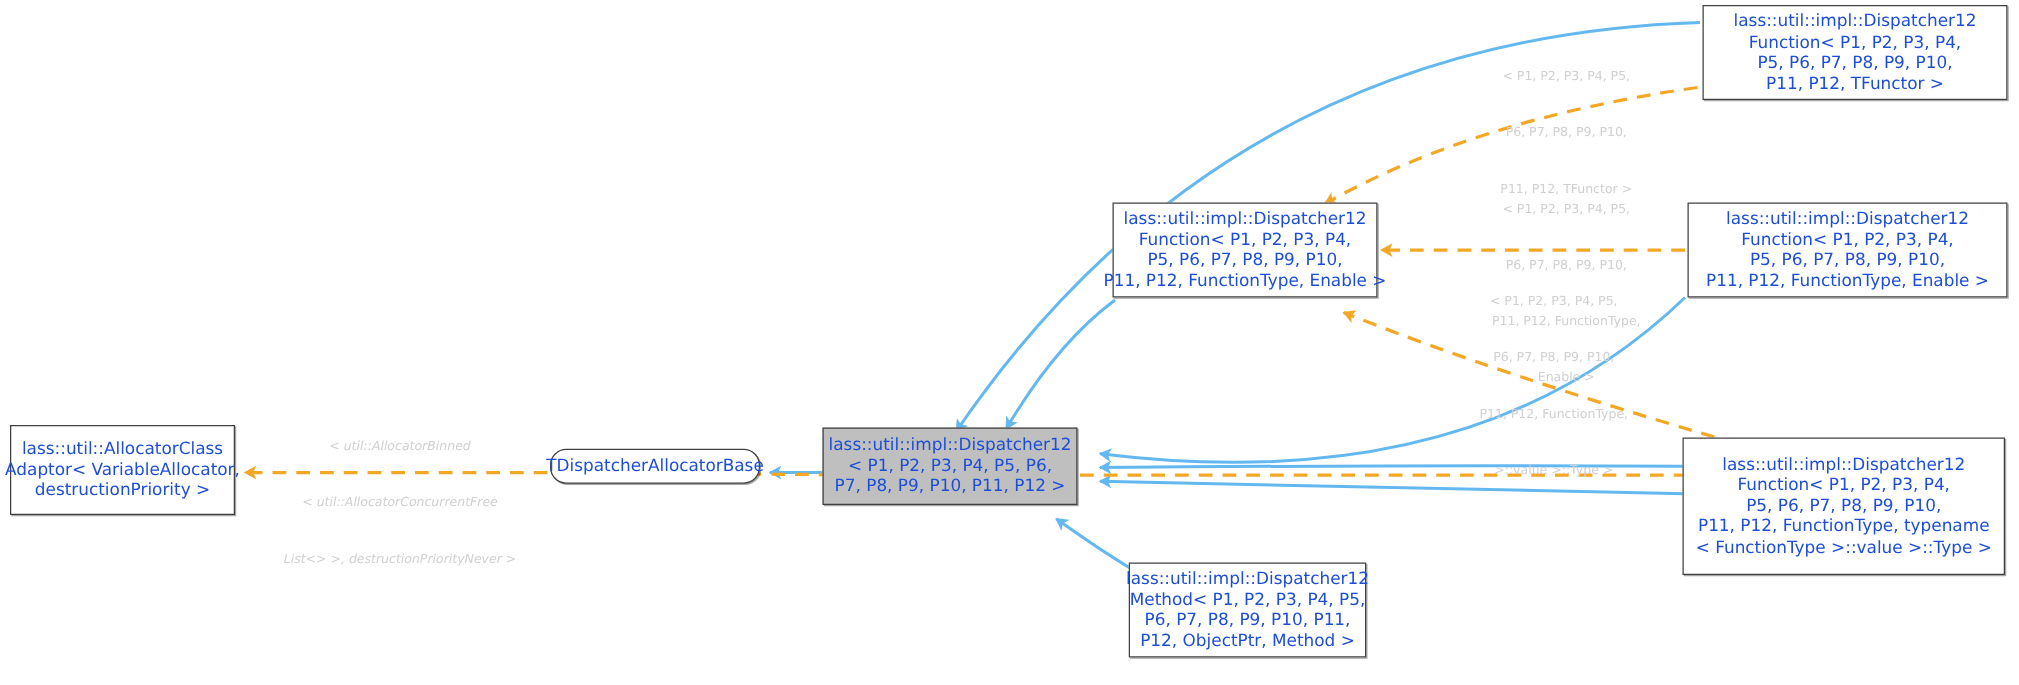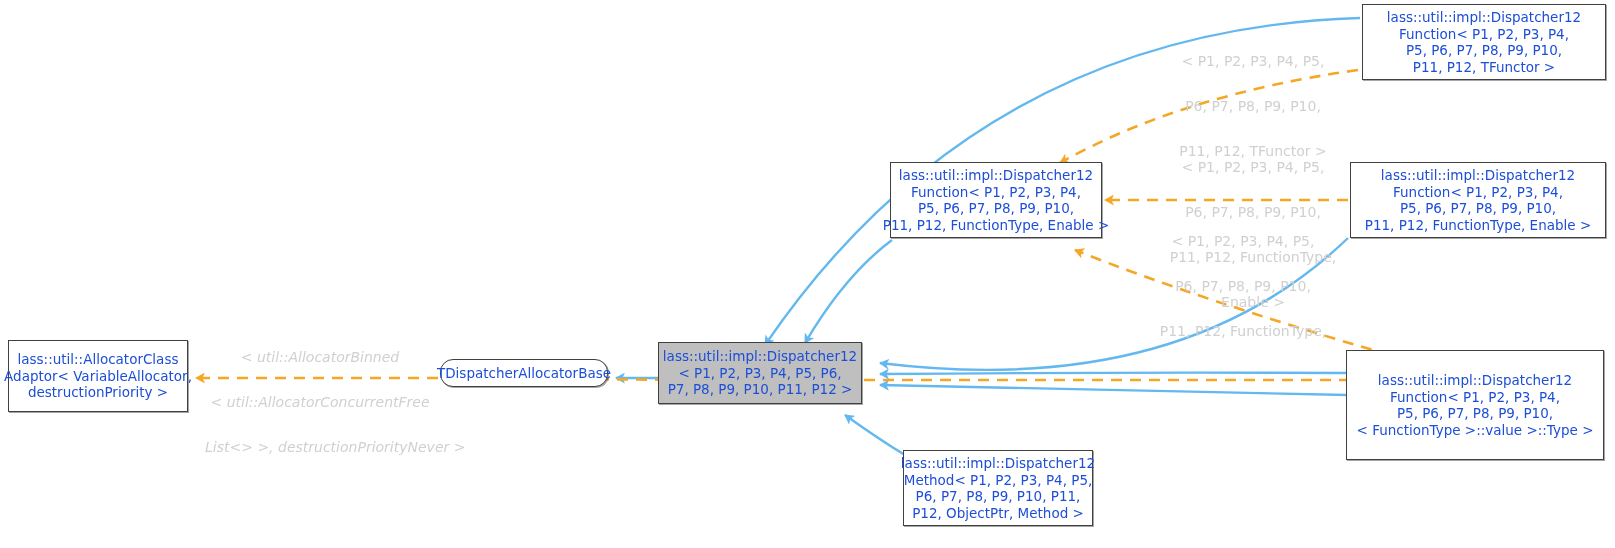--- a/index.html
+++ b/index.html
@@ -42,21 +42,21 @@
   .node.current {
     background: #bfbfbf;
     border: 1px solid #404040;
   }
   .node .line {
     display: block;
   }
   .edge-label {
     position: absolute;
     color: #d0d0d0;
-    font-size: 14px;
+    font-size: 10px;
     line-height: 15px;
     text-align: center;
     white-space: pre;
     font-family: "DejaVu Sans", "Liberation Sans", sans-serif;
   }
   .edge-label .line { display: block; }
 </style>
 </head>
 <body>
 
@@ -134,20 +134,21 @@
     <span class="line">lass::util::impl::Dispatcher12</span>
     <span class="line">Function&lt; P1, P2, P3, P4,</span>
     <span class="line">P5, P6, P7, P8, P9, P10,</span>
     <span class="line">P11, P12, FunctionType, Enable &gt;</span>
   </div>
 
   <div class="node" style="left:1346px; top:350px; width:258px; height:110px;">
     <span class="line">lass::util::impl::Dispatcher12</span>
     <span class="line">Function&lt; P1, P2, P3, P4,</span>
     <span class="line">P5, P6, P7, P8, P9, P10,</span>
+    <span class="line">P11, P12, FunctionType, typename</span>
     <span class="line">&lt; FunctionType &gt;::value &gt;::Type &gt;</span>
   </div>
 
   <div class="node" style="left:903px; top:450px; width:190px; height:76px;">
     <span class="line">lass::util::impl::Dispatcher12</span>
     <span class="line">Method&lt; P1, P2, P3, P4, P5,</span>
     <span class="line">P6, P7, P8, P9, P10, P11,</span>
     <span class="line">P12, ObjectPtr, Method &gt;</span>
   </div>
 
@@ -167,15 +168,16 @@
     <span class="line">&lt; P1, P2, P3, P4, P5,</span>
     <span class="line">P6, P7, P8, P9, P10,</span>
     <span class="line">P11, P12, FunctionType,</span>
     <span class="line">Enable &gt;</span>
   </div>
 
   <div class="edge-label" style="left:1118px; top:204px; width:250px;">
     <span class="line">&lt; P1, P2, P3, P4, P5,</span>
     <span class="line">P6, P7, P8, P9, P10,</span>
     <span class="line">P11, P12, FunctionType,</span>
+    <span class="line">&gt;::value &gt;::Type &gt;</span>
   </div>
 
 </div>
 
 </body></html>

